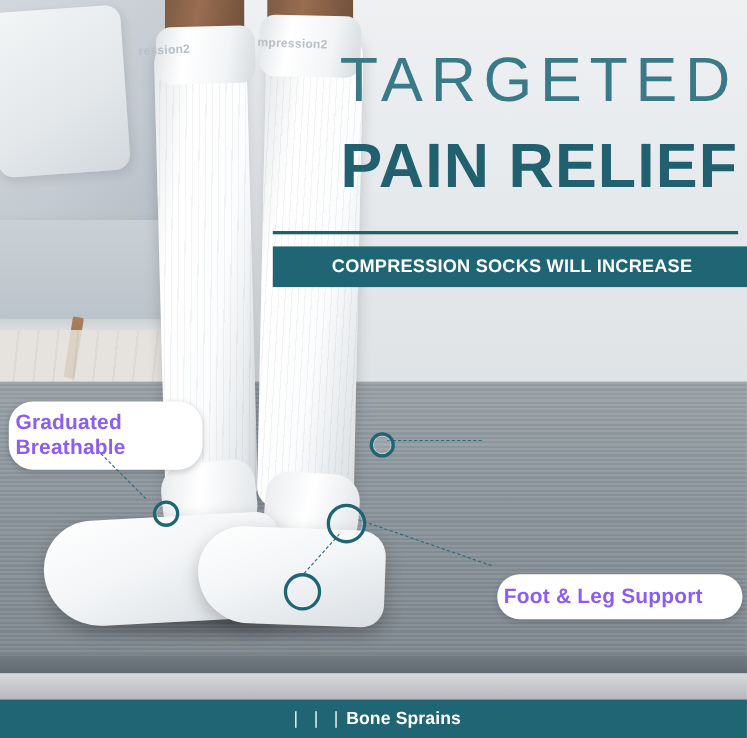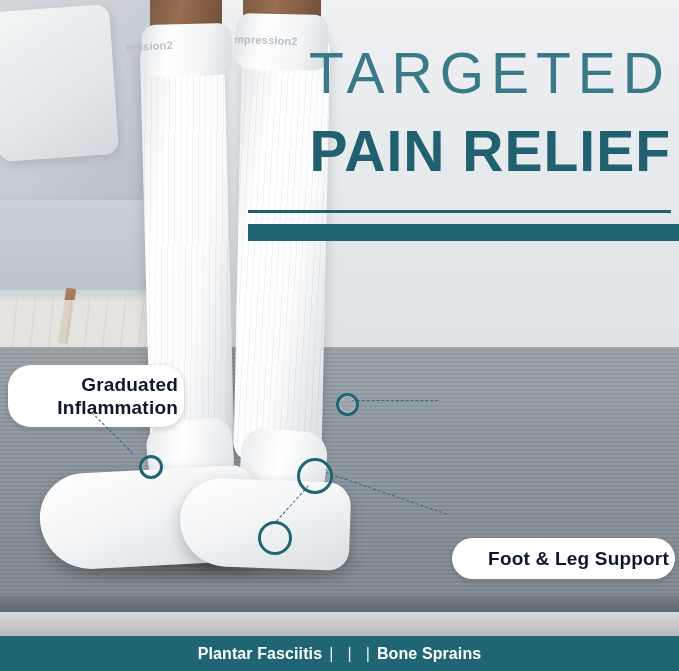--- a/index.html
+++ b/index.html
@@ -173,37 +173,37 @@
     background:#1f6574;color:#ffffff;
     padding:8px 6px 9px 6px;
     text-align:center;
     font-size:16.5px;line-height:20px;font-weight:700;letter-spacing:.2px;
   }
 
   
   .callout{
     position:absolute;
     background:#ffffff;
-    color:#0f172a;
+    color:#8b5cf6;
     border-radius:22px;
     font-weight:700;
     box-shadow:0 2px 6px rgba(0,0,0,.18);
-    text-align:right;
+    text-align:left;
     letter-spacing:.2px;
   }
   .callout-grad{
     left:8px;top:365px;width:164px;padding:8px 6px;
     font-size:19px;line-height:23px;
   }
   .callout-breath{
     left:437px;top:386px;width:226px;padding:9px 6px;
     font-size:19px;line-height:23px;
   }
   .callout-support{
-    left:452px;top:538px;width:211px;padding:9px 6px;
+    left:452px;top:522px;width:211px;padding:9px 6px;
     font-size:19px;line-height:23px;
   }
   .dot{
     position:absolute;border-radius:50%;
     border:3px solid #1f6574;background:rgba(255,255,255,.10);
     box-shadow:0 0 0 1px rgba(255,255,255,.35) inset;
   }
   .dot-grad{left:139px;top:455px;width:18px;height:18px;}
   .dot-breath{left:336px;top:393px;width:17px;height:17px;}
   .dot-support-top{left:297px;top:458px;width:30px;height:30px;}
@@ -256,41 +256,41 @@
     <div class="brand brand-l">ression2</div>
     <div class="brand brand-r">mpression2</div>
   </div>
 
   <div class="headline-wrap">
     <div class="headline-1">TARGETED</div>
     <div class="headline-2">PAIN RELIEF</div>
   </div>
   <div class="rule"></div>
   <div class="subhead">
+    <div>COMPRESSION SOCKS WILL INCREASE</div>
   </div>
 
   <div class="callout callout-grad">
     <div>Graduated</div>
-    <div>Inflammation</div>
+    <div>Breathable</div>
   </div>
   <div class="callout callout-support">
     <div>Foot &amp; Leg Support</div>
   </div>
 
   <div class="lead" style="left:92px;top:412px;width:58px;transform:rotate(45deg);"></div>
   <div class="lead" style="left:352px;top:400px;width:86px;transform:rotate(0deg);"></div>
   <div class="lead" style="left:326px;top:472px;width:128px;transform:rotate(19deg);"></div>
   <div class="lead" style="left:276px;top:521px;width:48px;transform:rotate(-48deg);"></div>
 
   <div class="dot dot-grad"></div>
   <div class="dot dot-breath"></div>
   <div class="dot dot-support-top"></div>
   <div class="dot dot-support-bot"></div>
 
   <div class="bottom-bar">
-    <span>Plantar Fasciitis</span>
     <span class="sep">|</span>
     <span class="sep">|</span>
     <span class="sep">|</span>
     <span>Bone Sprains</span>
   </div>
 
 </div>
 
 </body></html>

